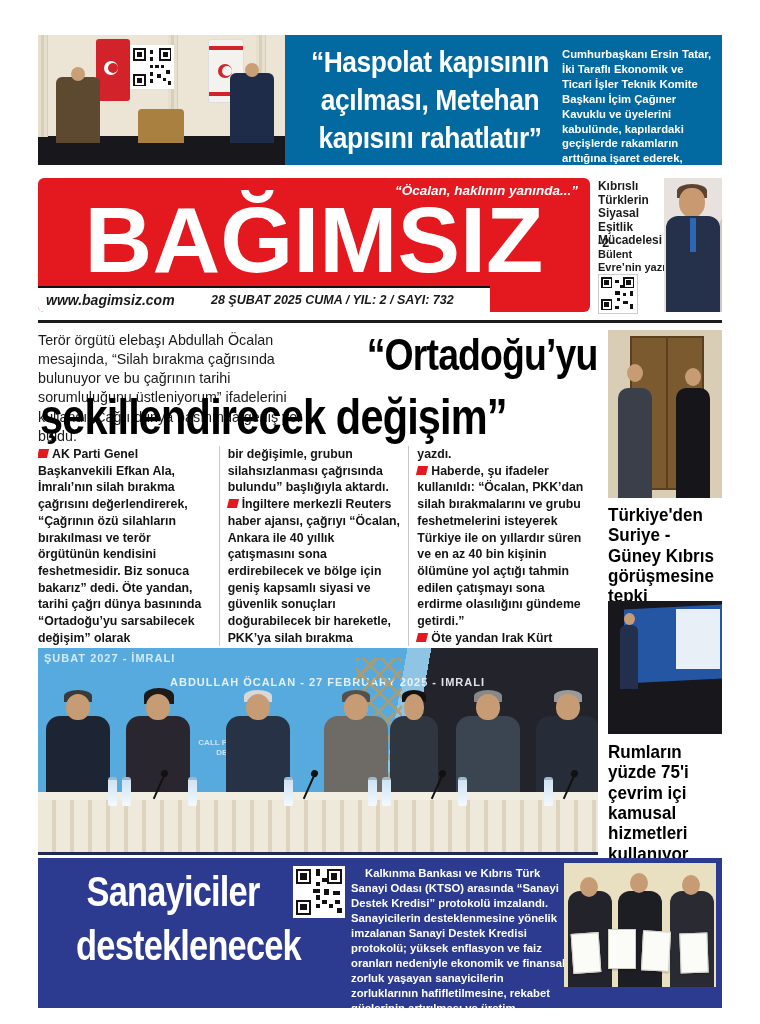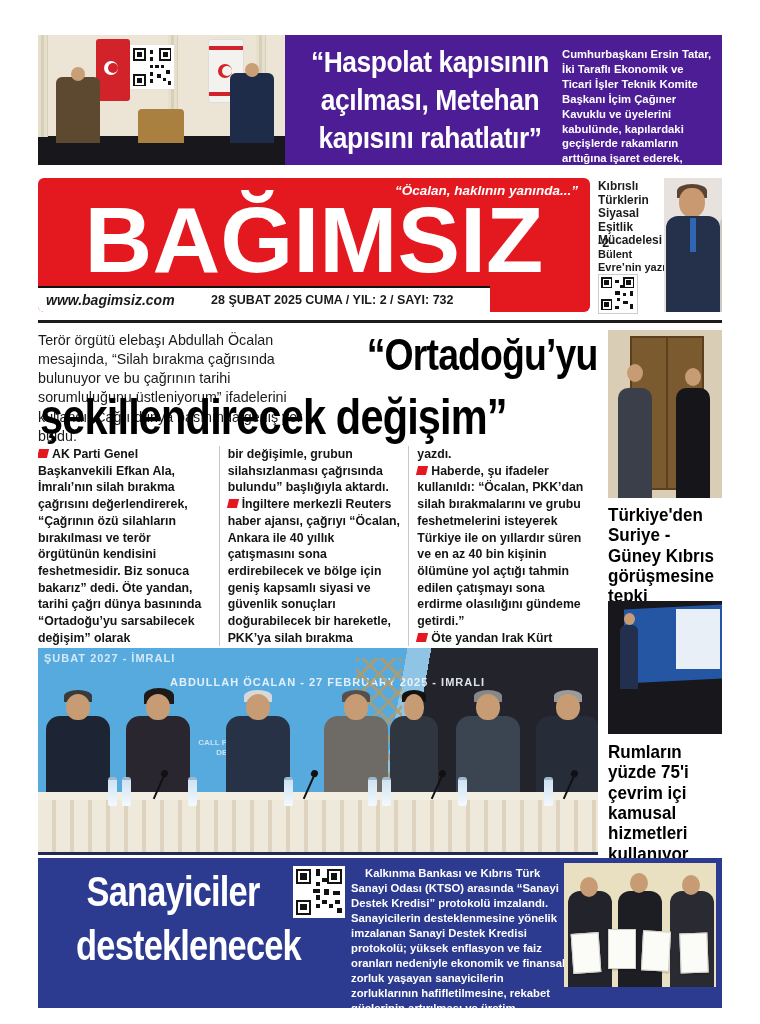--- a/index.html
+++ b/index.html
@@ -14,35 +14,35 @@
   .flag{position:absolute;top:4px;width:34px;height:62px;border-radius:3px;}
   .flag-tr{background:#d2222a;}
   .flag-trnc{background:#f4f2ee;border:1px solid #ddd;}
   .stripe{position:absolute;left:0;right:0;height:4px;background:#d2222a;}
   .crescent{position:absolute;width:14px;height:14px;border-radius:50%;}
   .figure{position:absolute;border-radius:6px 6px 0 0;}
   .head{position:absolute;width:14px;height:14px;border-radius:50%;background:#c99f76;}
   .gold-table{position:absolute;width:46px;height:34px;background:#a9803f;border-radius:4px 4px 0 0;bottom:22px;left:100px;}
   .qr{background:#fff;display:flex;align-items:center;justify-content:center;}
   .qr svg{width:88%;height:88%;}
-  .banner-red{position:relative;flex:1;background:#4c1d95;color:#fff;padding-left:48px;}
+  .banner-red{position:relative;flex:1;background:#0369a1;color:#fff;padding-left:48px;}
   .banner-headline{position:absolute;left:2px;top:8px;width:286px;text-align:center;font-weight:bold;
       font-size:30px;line-height:1.26;letter-spacing:-.5px;}
   .banner-headline .ln{display:block;transform:scaleX(.88);transform-origin:50% 50%;white-space:nowrap;}
   .banner-side{position:absolute;right:8px;top:12px;width:152px;font-size:11.3px;font-weight:bold;line-height:1.32;}
 
   
   .masthead{left:38px;top:178px;width:552px;height:134px;background:#e4191f;border-radius:6px;color:#fff;}
   .slogan{position:absolute;top:5px;right:12px;font-size:13.5px;font-weight:bold;font-style:italic;}
   .mast-title{position:absolute;top:16px;left:0;width:100%;text-align:center;font-weight:bold;
       font-size:92px;line-height:1;letter-spacing:0px;transform:scaleX(1.02);transform-origin:50% 0;}
   .mast-strip{position:absolute;left:0;bottom:0;width:452px;height:24px;background:#fff;color:#1a1a1a;
       display:flex;align-items:center;border-top:2px solid #111;border-radius:0 0 0 6px;}
   .site{font-size:14px;font-weight:bold;font-style:italic;padding-left:8px;white-space:nowrap;}
-  .dateline{flex:1;text-align:center;font-size:12.5px;font-weight:bold;white-space:nowrap;}
+  .dateline{flex:1;text-align:center;font-size:12.5px;font-weight:bold;font-style:italic;white-space:nowrap;}
   .gazete{position:absolute;right:10px;bottom:0px;font-size:31px;font-weight:bold;letter-spacing:1px;}
 
   
   .promo{left:596px;top:178px;width:126px;height:134px;}
   .promo-title{position:absolute;left:2px;top:2px;width:76px;font-size:12.5px;font-weight:bold;line-height:1.08;transform:scaleX(.95);transform-origin:0 0;}
   .promo-part{position:absolute;left:2px;top:58px;font-size:12.5px;font-weight:bold;}
   .promo-note{position:absolute;left:2px;top:70px;width:80px;font-size:11px;font-weight:bold;line-height:1.15;}
   .promo-qr{position:absolute;left:2px;top:96px;width:38px;height:38px;border:1px solid #ccc;}
   .portrait{position:absolute;right:0;top:0;width:58px;height:134px;background:linear-gradient(120deg,#e7e2de 0 60%,#cfc9c4 60% 100%);overflow:hidden;}
   .p-head{position:absolute;left:15px;top:10px;width:26px;height:30px;border-radius:45% 45% 50% 50%;background:#c99a72;}

